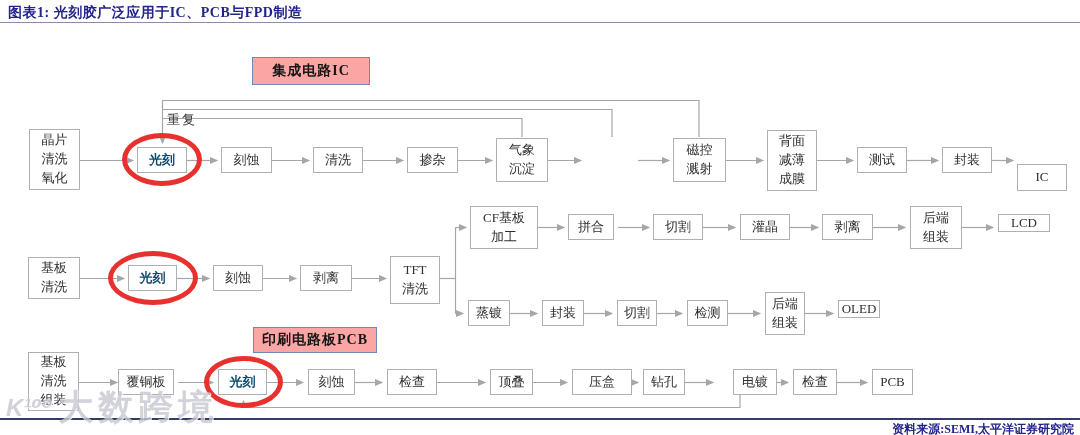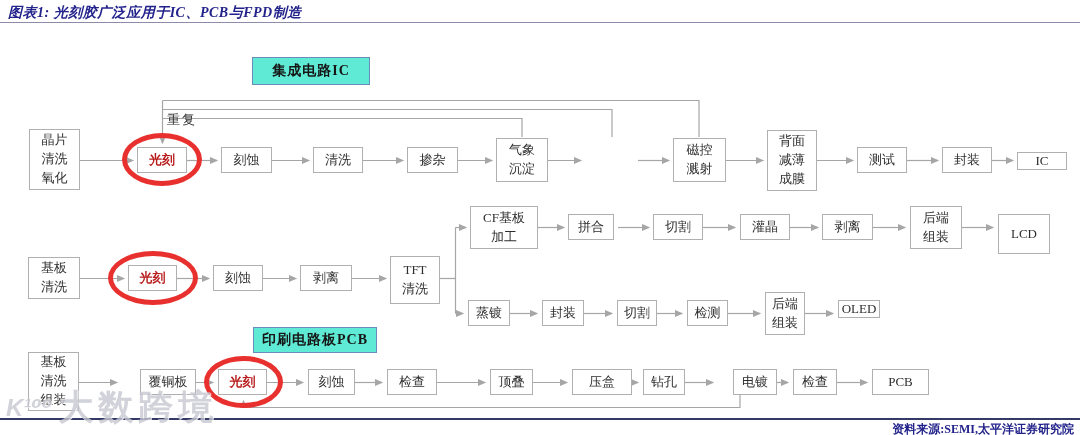--- a/index.html
+++ b/index.html
@@ -2,38 +2,38 @@
 <html><head>
 <meta charset="utf-8">
 <style>
   html,body{margin:0;padding:0;background:#fff;}
   #stage{
     position:relative;width:1080px;height:435px;background:#ffffff;
     font-family:"Liberation Serif","DejaVu Serif",serif;overflow:hidden;
   }
   .title{
     position:absolute;left:8px;top:4px;font-size:14px;font-weight:bold;
-    color:#23238c;letter-spacing:.5px;white-space:nowrap;font-style:italic;
+    color:#23238c;letter-spacing:.5px;white-space:nowrap;
   }
   .title-rule{position:absolute;left:0;top:22px;width:1080px;height:1px;background:#8c8caa;}
   .bottom-rule{position:absolute;left:0;top:418px;width:1080px;height:2px;background:#333a66;}
   .source{
     position:absolute;right:6px;top:421px;font-size:12px;font-weight:bold;
     color:#23238c;white-space:nowrap;
   }
   svg.wires{position:absolute;left:0;top:0;z-index:1;}
   .node{
     position:absolute;z-index:2;border:1px solid #b0b0b0;background:#fff;
     display:flex;align-items:center;justify-content:center;text-align:center;
     font-size:13px;line-height:1.45;color:#2e2e2e;white-space:pre-line;
     box-sizing:border-box;
   }
-  .node.hl{font-weight:bold;color:#b91c1c;}
+  .node.hl{font-weight:bold;color:#0c4a6e;}
   .seclabel{
-    position:absolute;z-index:2;border:1px solid #6b8cba;background:#5eead4;
+    position:absolute;z-index:2;border:1px solid #6b8cba;background:#fca5a5;
     display:flex;align-items:center;justify-content:center;text-align:center;
     font-size:14px;font-weight:bold;color:#161616;box-sizing:border-box;
     letter-spacing:1px;
   }
   .ellipse{
     position:absolute;z-index:3;border:5px solid #e8312e;border-radius:50%;
     background:transparent;box-sizing:border-box;
   }
   .repeat{
     position:absolute;z-index:2;left:167px;top:111px;font-size:13px;color:#2e2e2e;
@@ -132,61 +132,61 @@
   <div class="node" style="left:407px;top:147px;width:51px;height:26px">掺杂</div>
   <div class="node" style="left:496px;top:138px;width:52px;height:44px">气象
 沉淀</div>
   <div class="node" style="left:673px;top:138px;width:53px;height:44px">磁控
 溅射</div>
   <div class="node" style="left:767px;top:130px;width:50px;height:61px">背面
 减薄
 成膜</div>
   <div class="node" style="left:857px;top:147px;width:50px;height:26px">测试</div>
   <div class="node" style="left:942px;top:147px;width:50px;height:26px">封装</div>
-  <div class="node" style="left:1017px;top:152px;width:50px;height:18px">IC</div>
+  <div class="node" style="left:1017px;top:164px;width:50px;height:27px">IC</div>
 
   <div class="node" style="left:28px;top:257px;width:52px;height:42px">基板
 清洗</div>
   <div class="node hl" style="left:128px;top:265px;width:49px;height:26px">光刻</div>
   <div class="node" style="left:213px;top:265px;width:50px;height:26px">刻蚀</div>
   <div class="node" style="left:300px;top:265px;width:52px;height:26px">剥离</div>
   <div class="node" style="left:390px;top:256px;width:50px;height:48px">TFT
 清洗</div>
 
   <div class="node" style="left:470px;top:206px;width:68px;height:43px">CF基板
 加工</div>
   <div class="node" style="left:568px;top:214px;width:46px;height:26px">拼合</div>
   <div class="node" style="left:653px;top:214px;width:50px;height:26px">切割</div>
   <div class="node" style="left:740px;top:214px;width:50px;height:26px">灌晶</div>
   <div class="node" style="left:822px;top:214px;width:51px;height:26px">剥离</div>
   <div class="node" style="left:910px;top:206px;width:52px;height:43px">后端
 组装</div>
-  <div class="node" style="left:998px;top:214px;width:52px;height:40px">LCD</div>
+  <div class="node" style="left:998px;top:214px;width:52px;height:18px">LCD</div>
 
   <div class="node" style="left:468px;top:300px;width:42px;height:26px">蒸镀</div>
   <div class="node" style="left:542px;top:300px;width:42px;height:26px">封装</div>
   <div class="node" style="left:617px;top:300px;width:40px;height:26px">切割</div>
   <div class="node" style="left:687px;top:300px;width:41px;height:26px">检测</div>
   <div class="node" style="left:765px;top:292px;width:40px;height:43px">后端
 组装</div>
   <div class="node" style="left:838px;top:300px;width:42px;height:18px">OLED</div>
 
   <div class="node" style="left:28px;top:352px;width:51px;height:59px">基板
 清洗
 组装</div>
-  <div class="node" style="left:140px;top:369px;width:56px;height:26px">覆铜板</div>
+  <div class="node" style="left:118px;top:369px;width:56px;height:26px">覆铜板</div>
   <div class="node hl" style="left:218px;top:369px;width:49px;height:26px">光刻</div>
   <div class="node" style="left:308px;top:369px;width:47px;height:26px">刻蚀</div>
   <div class="node" style="left:387px;top:369px;width:50px;height:26px">检查</div>
   <div class="node" style="left:490px;top:369px;width:43px;height:26px">顶叠</div>
   <div class="node" style="left:572px;top:369px;width:60px;height:26px">压盒</div>
   <div class="node" style="left:643px;top:369px;width:42px;height:26px">钻孔</div>
   <div class="node" style="left:733px;top:369px;width:44px;height:26px">电镀</div>
   <div class="node" style="left:793px;top:369px;width:44px;height:26px">检查</div>
-  <div class="node" style="left:872px;top:369px;width:57px;height:26px">PCB</div>
+  <div class="node" style="left:872px;top:369px;width:41px;height:26px">PCB</div>
 
   <div class="ellipse" style="left:122px;top:133px;width:80px;height:53px"></div>
   <div class="ellipse" style="left:108px;top:251px;width:90px;height:54px"></div>
   <div class="ellipse" style="left:204px;top:356px;width:79px;height:52px"></div>
 
   <div class="watermark">
     <span class="wm-logo">K¹⁰⁰</span>
     <span class="wm-text">大数跨境</span>
   </div>
 

